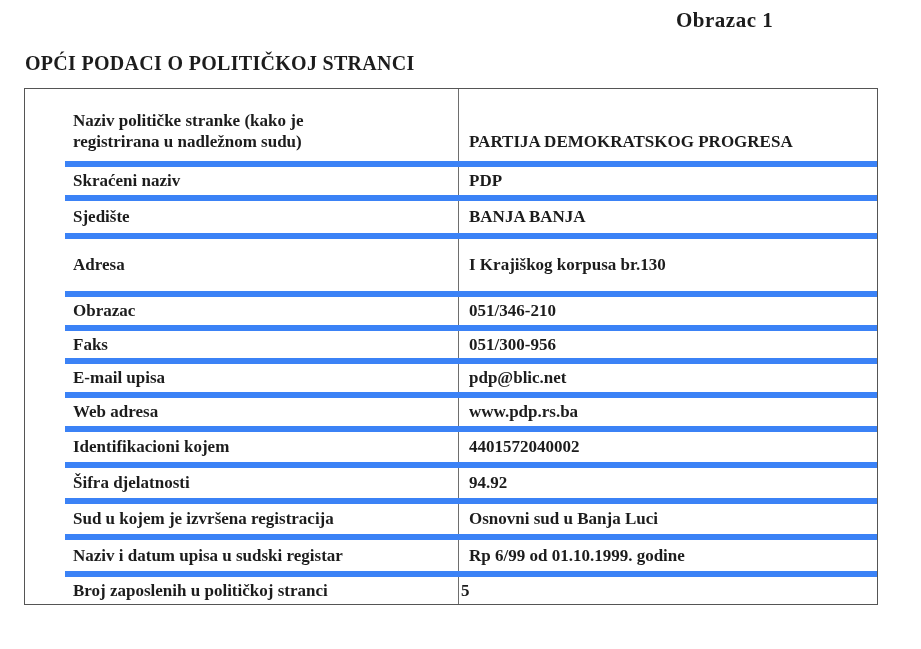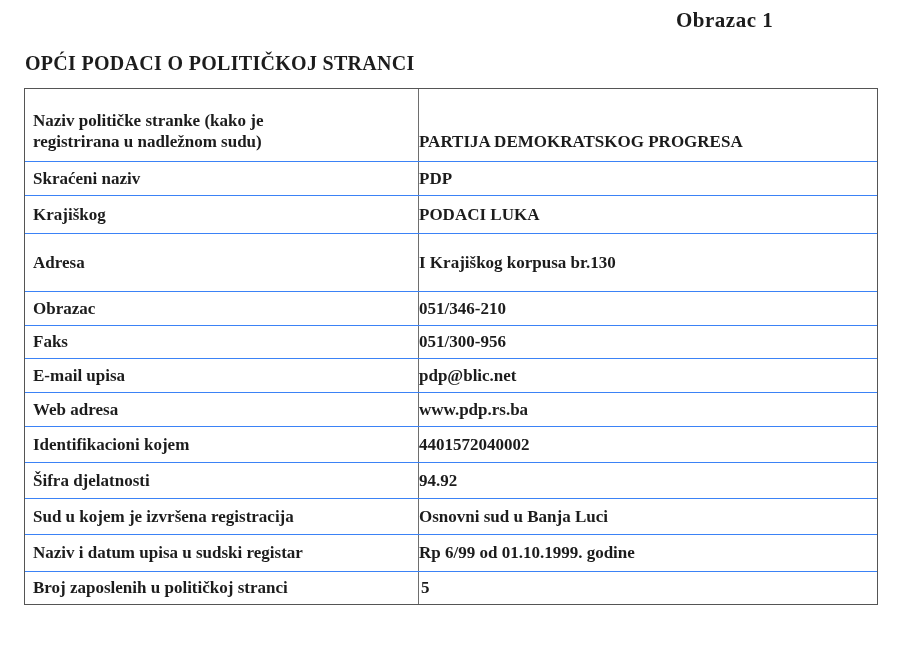--- a/index.html
+++ b/index.html
@@ -45,42 +45,43 @@
     left: 24px;
     width: 854px;
     border: 1px solid #555555;
     box-sizing: border-box;
     background: #ffffff;
   }
 
   .row {
     display: flex;
     box-sizing: border-box;
+    margin-left: 40px;
   }
   .row + .row {
-    border-top: 1px solid #3b82f6;
+    border-top: 6px solid #3b82f6;
   }
 
   .cell-label {
     width: 393px;
     box-sizing: border-box;
     padding-left: 8px;
     padding-right: 6px;
     display: flex;
     align-items: center;
     font-size: 17px;
     font-weight: bold;
     white-space: pre-line;
     line-height: 1.25;
   }
   .cell-value {
     flex: 1;
     box-sizing: border-box;
     border-left: 1px solid #6e6e6e;
-    padding-left: 0;
+    padding-left: 10px;
     display: flex;
     align-items: center;
     font-size: 17px;
     font-weight: bold;
   }
 
   .align-bottom .cell-label,
   .align-bottom .cell-value {
     align-items: flex-end;
     padding-bottom: 9px;
@@ -106,22 +107,22 @@
 registrirana u nadležnom sudu)</div>
     <div class="cell-value">PARTIJA DEMOKRATSKOG PROGRESA</div>
   </div>
 
   <div class="row" style="height:34px">
     <div class="cell-label">Skraćeni naziv</div>
     <div class="cell-value">PDP</div>
   </div>
 
   <div class="row" style="height:38px">
-    <div class="cell-label">Krajiškog</div>
-    <div class="cell-value">PODACI LUKA</div>
+    <div class="cell-label">Sjedište</div>
+    <div class="cell-value">BANJA BANJA</div>
   </div>
 
   <div class="row" style="height:58px">
     <div class="cell-label">Adresa</div>
     <div class="cell-value">I Krajiškog korpusa br.130</div>
   </div>
 
   <div class="row" style="height:34px">
     <div class="cell-label">Obrazac</div>
     <div class="cell-value">051/346-210</div>

